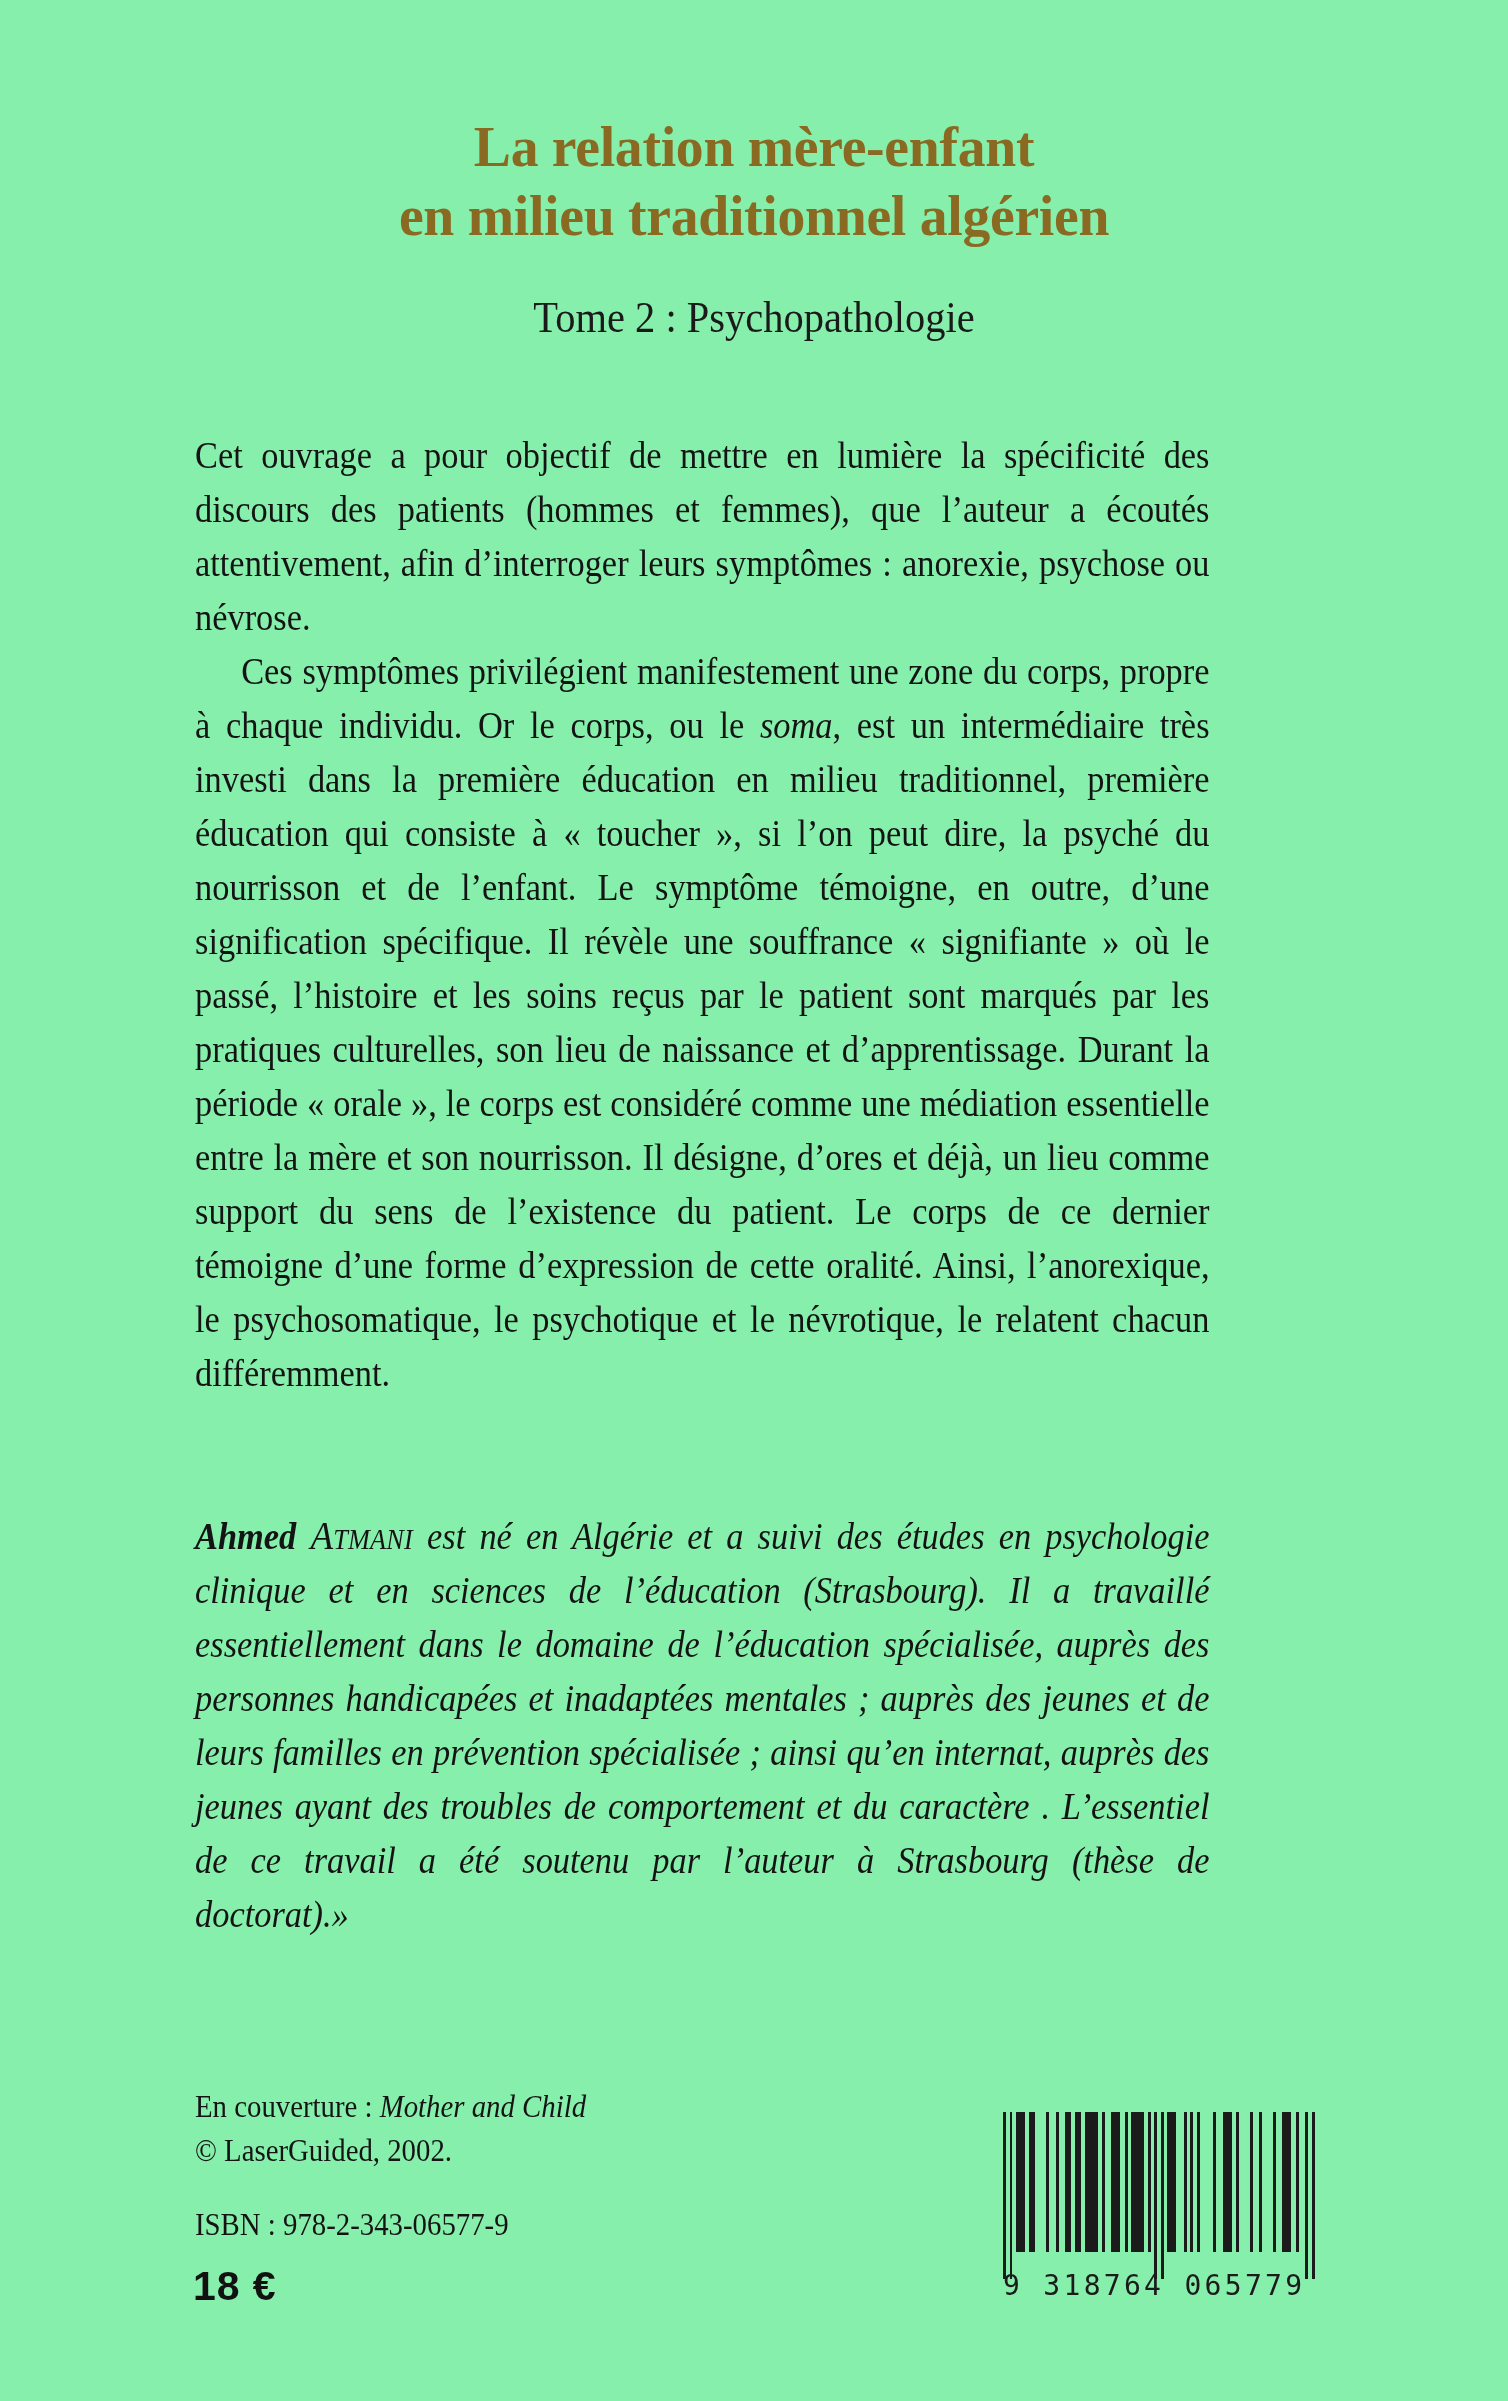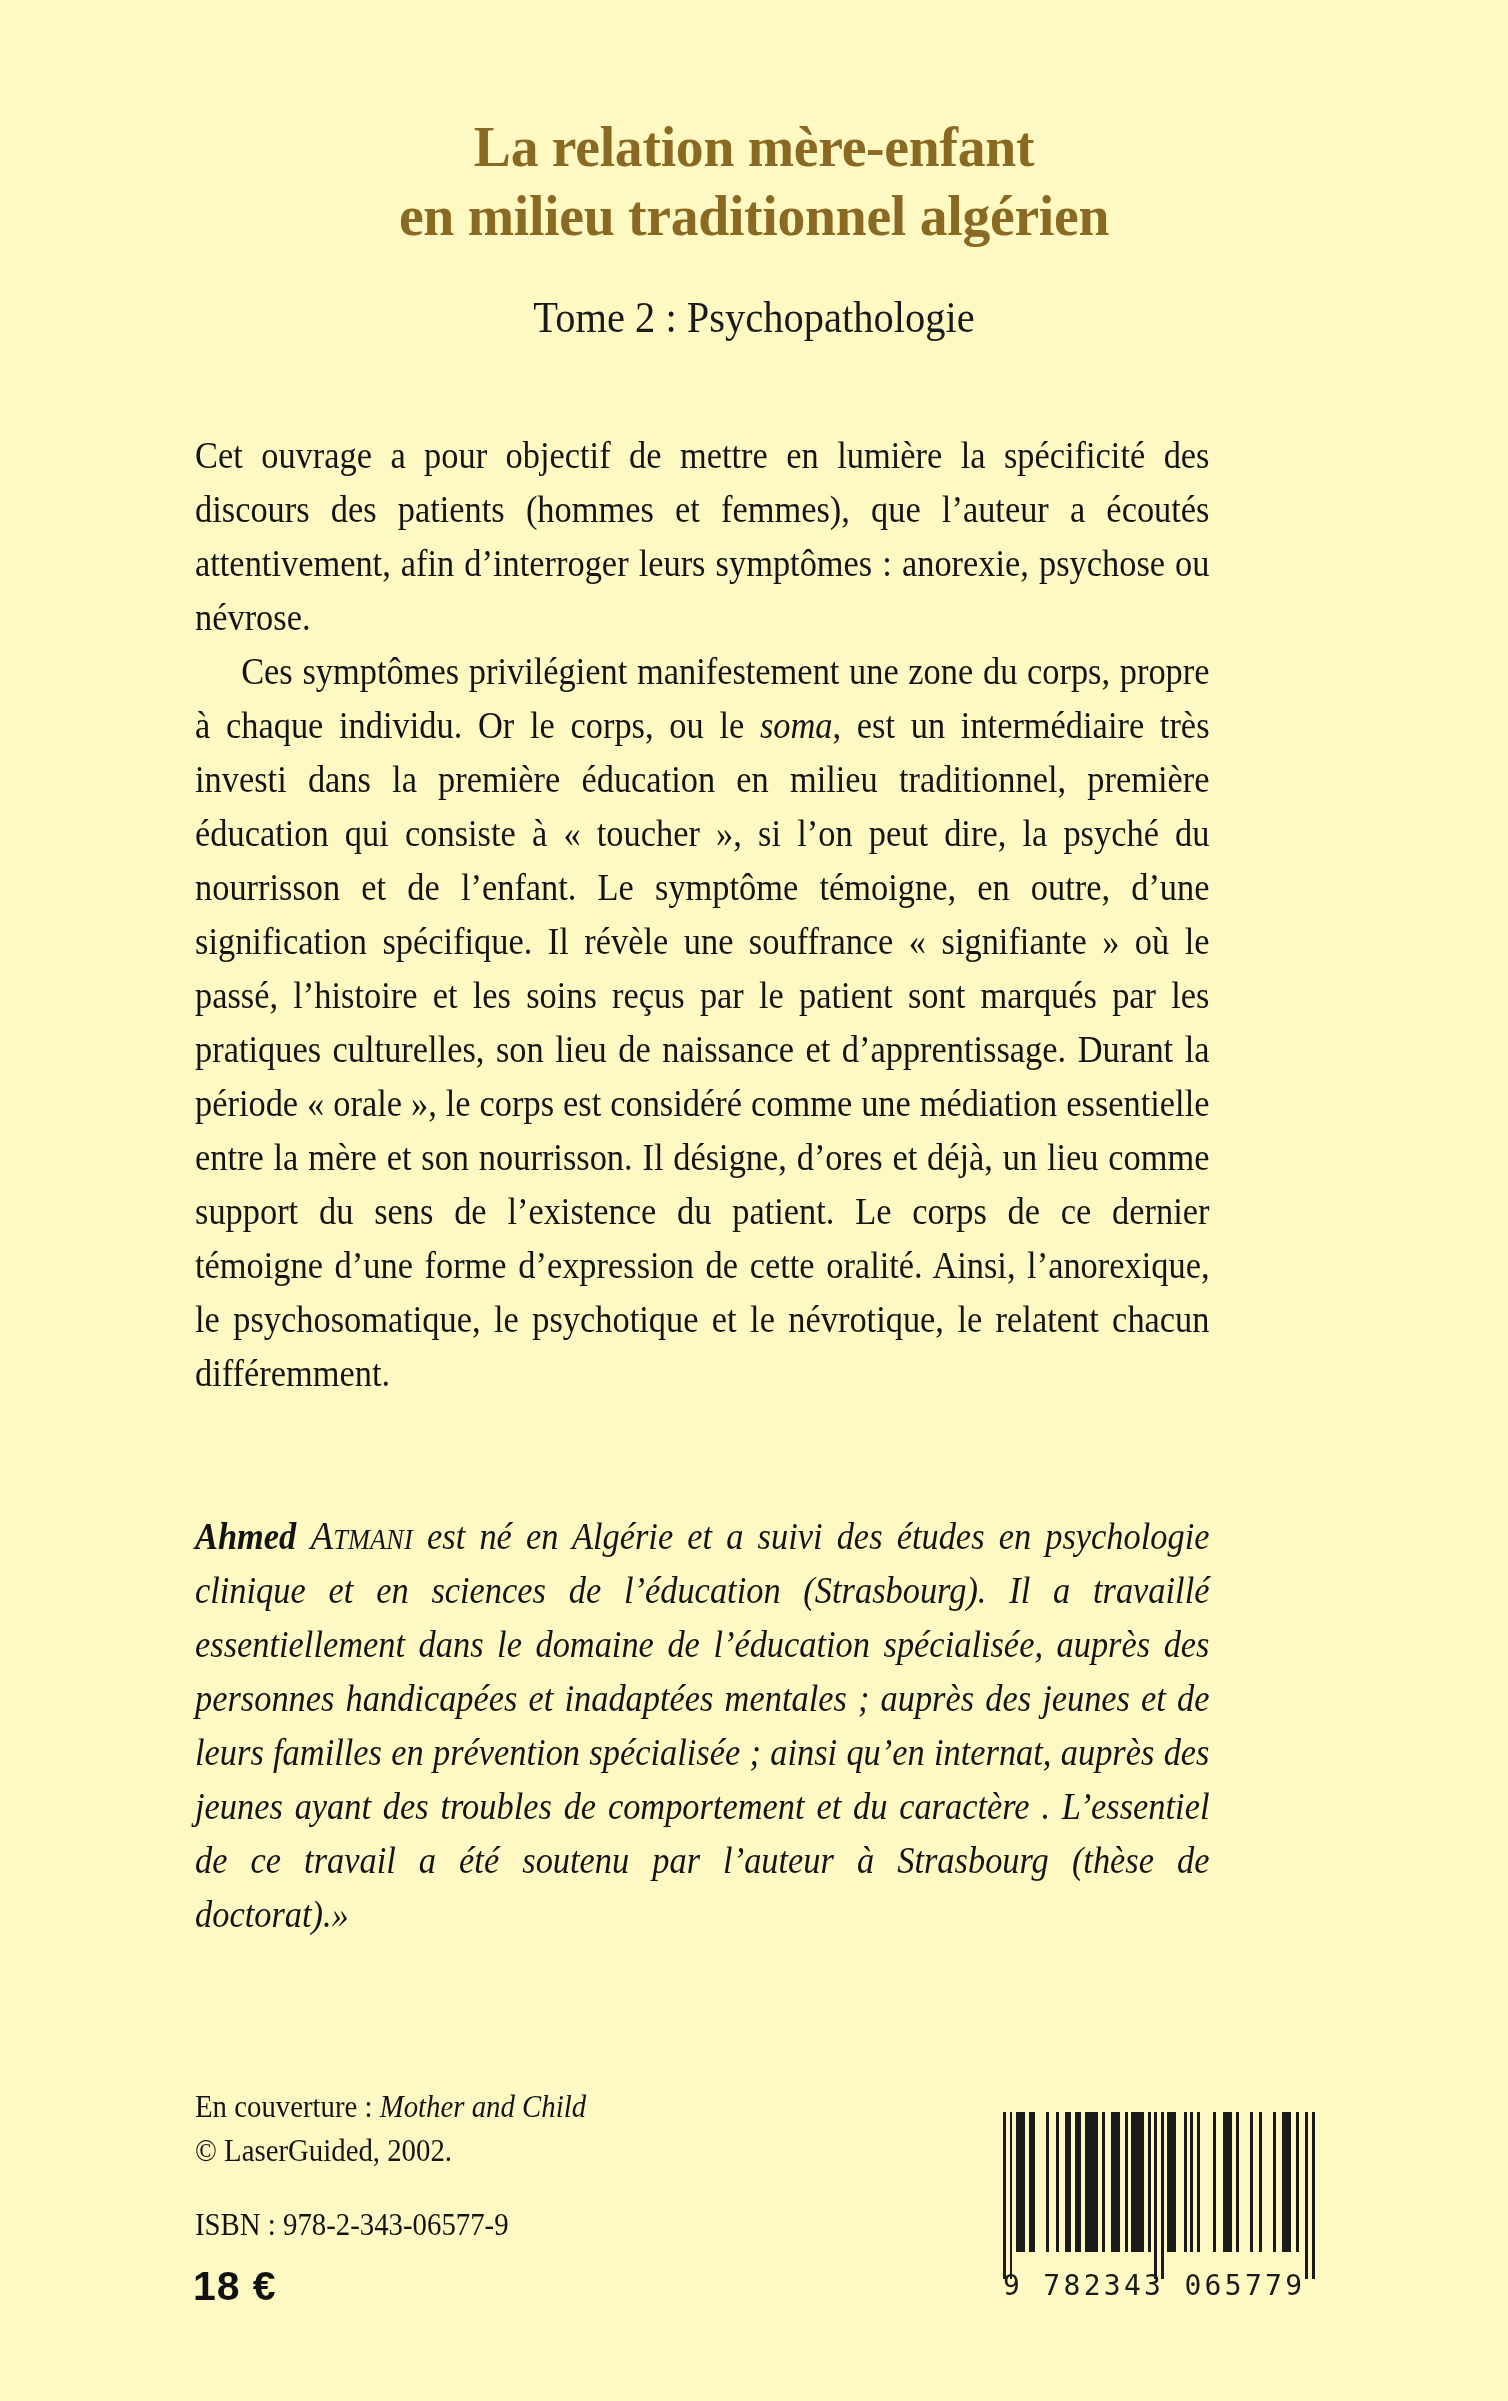--- a/index.html
+++ b/index.html
@@ -12,21 +12,21 @@
     height: 2402px;
     position: relative;
     font-family: "Liberation Serif", "DejaVu Serif", serif;
     color: #1a1a1a;
     overflow: hidden;
   }
 
   .page {
     position: absolute;
     inset: 0;
-    background: #fef9c3;
+    background: #86efac;
   }
 
   
   .title-block {
     position: absolute;
     top: 112px;
     left: 0;
     width: 1508px;
     text-align: center;
   }
@@ -223,16 +223,16 @@
         <span style="left: 233px; width: 2.7px; height: 140px;"></span>
         <span style="left: 247px; width: 2.7px; height: 140px;"></span>
         <span style="left: 256px; width: 2.7px; height: 140px;"></span>
         <span style="left: 270px; width: 2.7px; height: 140px;"></span>
         <span style="left: 279px; width: 9.3px; height: 140px;"></span>
         <span style="left: 293px; width: 2.7px; height: 140px;"></span>
         <span style="left: 302px; width: 2.7px; height: 167px;"></span>
         <span style="left: 309px; width: 2.7px; height: 167px;"></span>
       </div>
   </div>
-  <div class="barcode-digits">9 782343 065779</div>
+  <div class="barcode-digits">9 318764 065779</div>
 
 </div>
 
 
 </body></html>

